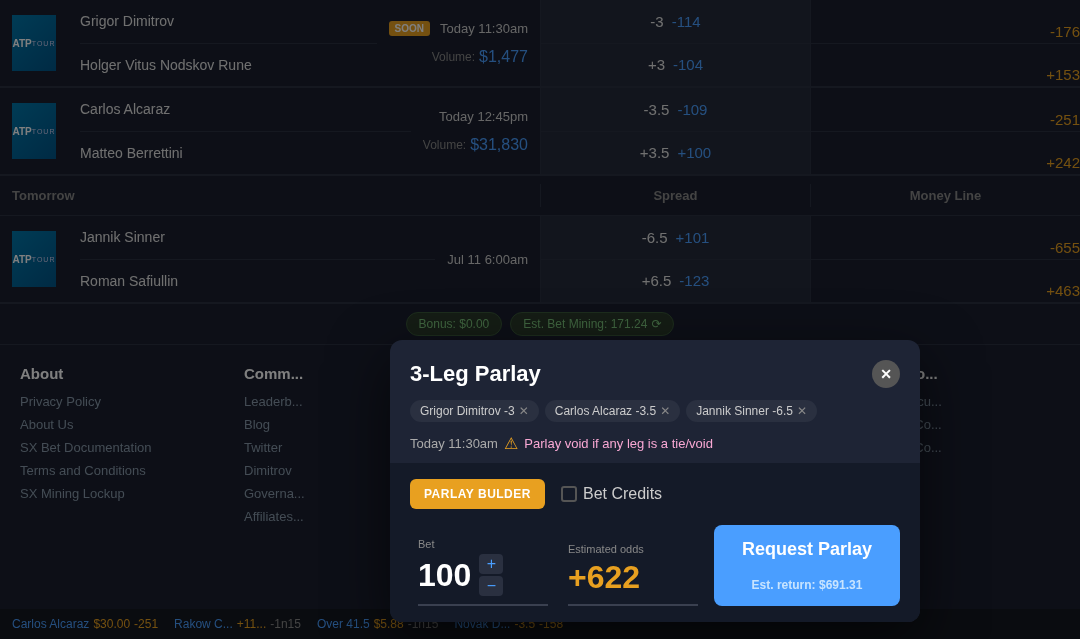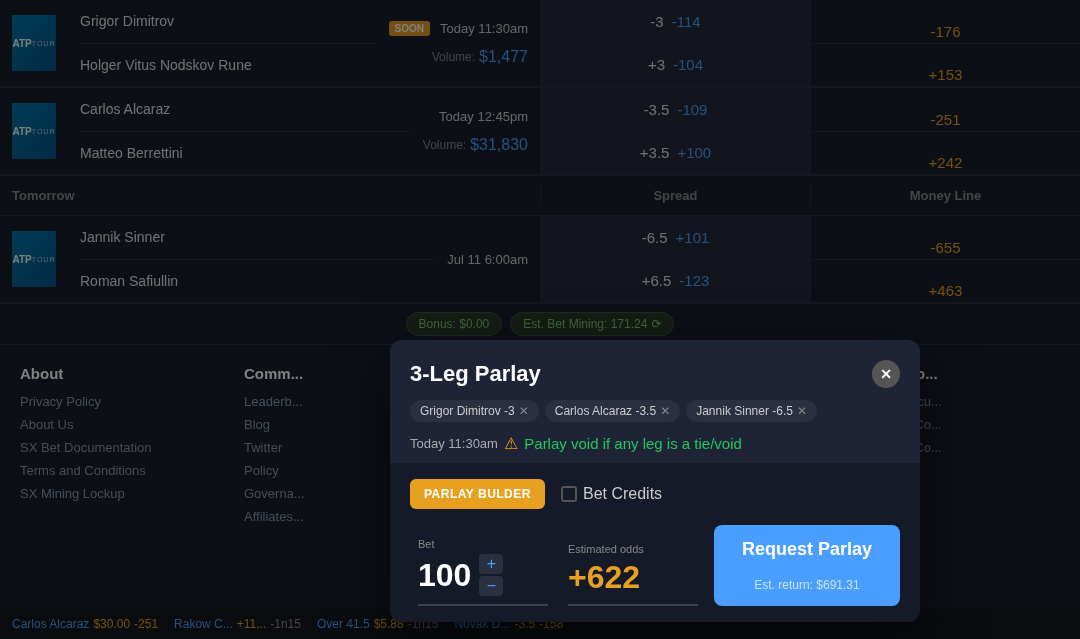--- a/index.html
+++ b/index.html
@@ -285,22 +285,22 @@
       align-items: center;
       gap: 6px;
     }
 
     .void-time {
       font-size: 13px;
       color: #aaa;
     }
 
     .void-text {
-      font-size: 15px;
-      color: #22c55e;
+      font-size: 13px;
+      color: #f9a8d4;
     }
 
     .void-icon {
       color: #e8a020;
     }
 
     .modal-body {
       background: #141a28;
       margin: 0 0 0 0;
       padding: 16px 20px;
@@ -422,21 +422,21 @@
       padding: 14px 28px;
       border-radius: 8px;
       cursor: pointer;
       text-align: center;
       white-space: nowrap;
       margin-left: 16px;
     }
 
     .request-btn .est-return {
       font-size: 12px;
-      font-weight: 400;
+      font-weight: 700;
       color: #c8e4ff;
       margin-top: 18px;
     }
 
     
     .data-row {
       display: flex;
       min-height: 88px;
       border-bottom: 2px solid #2a3040;
     }
@@ -476,21 +476,21 @@
       justify-content: center;
       background: #252b3a;
       height: 100%;
       border-right: 1px solid #2a3040;
     }
 
     .money-col {
       flex: 1;
       display: flex;
       align-items: center;
-      justify-content: center;
+      justify-content: flex-end;
       height: 100%;
       margin-top: 20px;
     }
 
     .atp-badge {
       width: 44px;
       height: 56px;
       background: linear-gradient(135deg, #0077aa, #005588);
       border-radius: 0;
       display: flex;
@@ -706,21 +706,21 @@
       <a class="footer-link">About Us</a>
       <a class="footer-link">SX Bet Documentation</a>
       <a class="footer-link">Terms and Conditions</a>
       <a class="footer-link">SX Mining Lockup</a>
     </div>
     <div class="footer-col">
       <div class="footer-title">Comm...</div>
       <a class="footer-link">Leaderb...</a>
       <a class="footer-link">Blog</a>
       <a class="footer-link">Twitter</a>
-      <a class="footer-link">Policy</a>
+      <a class="footer-link">Dimitrov</a>
       <a class="footer-link">Governa...</a>
       <a class="footer-link">Affiliates...</a>
     </div>
     <div class="footer-col" style="flex:2;">
     </div>
     <div class="footer-col">
       <div class="footer-title">Develo...</div>
       <a class="footer-link">API Docu...</a>
       <a class="footer-link">Smart Co...</a>
       <a class="footer-link">Smart Co...</a>

